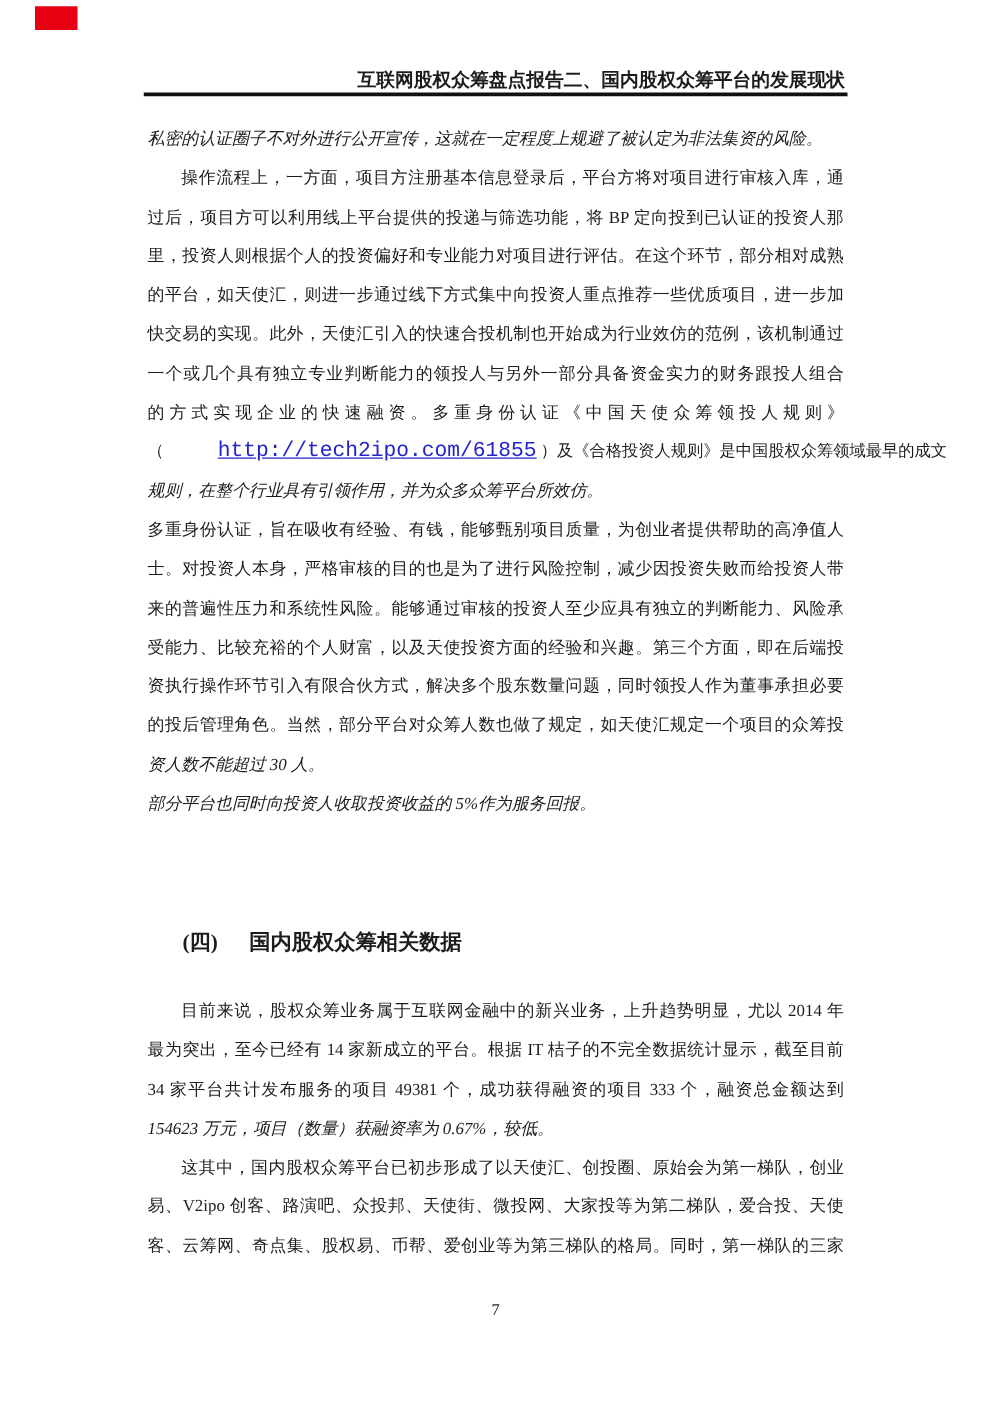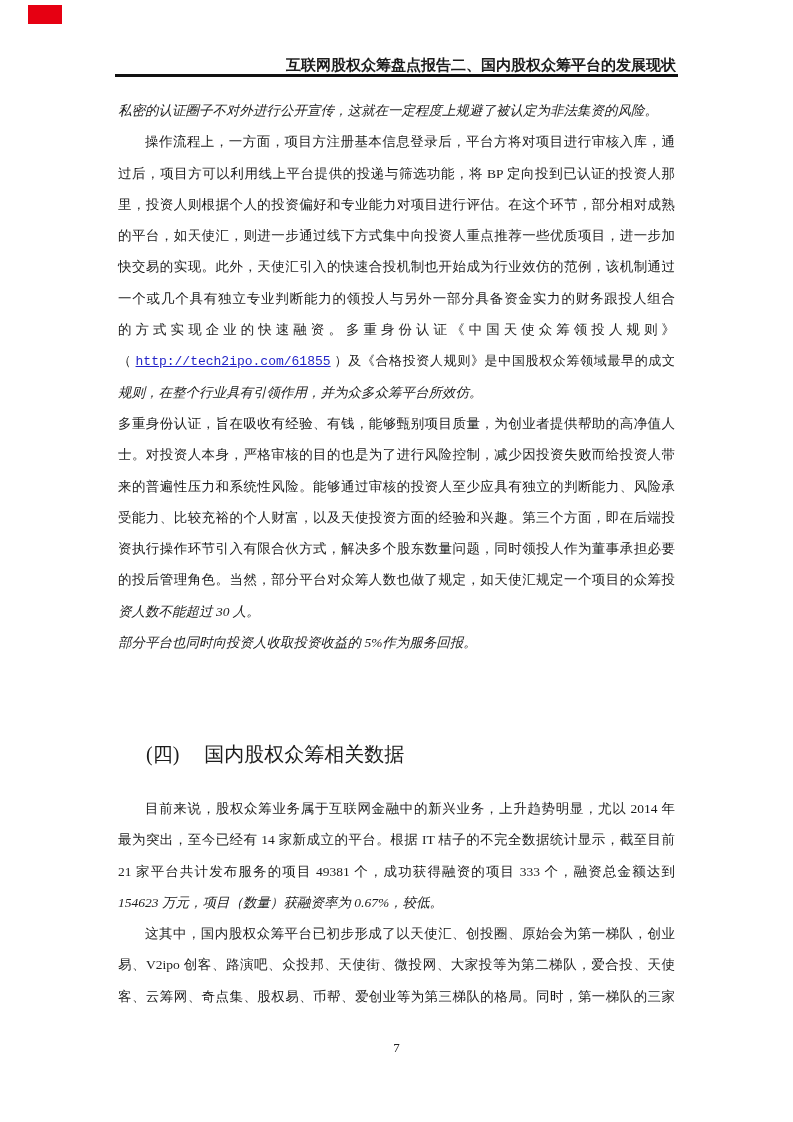--- a/index.html
+++ b/index.html
@@ -34,27 +34,28 @@
   .line{
     height:31.3px;line-height:31.3px;
     text-align:justify;text-align-last:justify;
     white-space:nowrap;
   }
   .line.end{text-align:left;text-align-last:left;font-style:italic;}
   .line.ind{text-indent:27px;}
   .line.linkline{font-size:13px;}
   .url{
     font-family:"Liberation Mono","DejaVu Sans Mono",monospace;
-    font-size:13px;
+    font-size:17px;
     color:var(--link-color,#2324c8);
     text-decoration:underline;
+    margin-left:40px;
   }
   .section-heading{
     position:absolute;left:146px;top:740px;
-    font-size:20px;font-weight:normal;line-height:28px;
+    font-size:17px;font-weight:bold;line-height:28px;
     white-space:nowrap;
   }
   .section-heading .numeral{margin-right:25px;}
   .pagenum{
     position:absolute;left:0;top:1040px;width:100%;
     text-align:center;font-size:13px;line-height:16px;
   }
 </style>
 </head>
 <body>
@@ -92,21 +93,21 @@
     <div class="line end">部分平台也同时向投资人收取投资收益的 5%作为服务回报。</div>
   </div>
 
   <div class="section-heading">
     <span class="numeral">(四)</span><span>国内股权众筹相关数据</span>
   </div>
 
   <div class="textblock block2">
     <div class="line ind">目前来说，股权众筹业务属于互联网金融中的新兴业务，上升趋势明显，尤以 2014 年</div>
     <div class="line">最为突出，至今已经有 14 家新成立的平台。根据 IT 桔子的不完全数据统计显示，截至目前</div>
-    <div class="line">21 家平台共计发布服务的项目 49381 个，成功获得融资的项目 333 个，融资总金额达到</div>
+    <div class="line">34 家平台共计发布服务的项目 49381 个，成功获得融资的项目 333 个，融资总金额达到</div>
     <div class="line end">154623 万元，项目（数量）获融资率为 0.67%，较低。</div>
     <div class="line ind">这其中，国内股权众筹平台已初步形成了以天使汇、创投圈、原始会为第一梯队，创业</div>
     <div class="line">易、V2ipo 创客、路演吧、众投邦、天使街、微投网、大家投等为第二梯队，爱合投、天使</div>
     <div class="line">客、云筹网、奇点集、股权易、币帮、爱创业等为第三梯队的格局。同时，第一梯队的三家</div>
   </div>
 
   <div class="pagenum">7</div>
 
 </div>
 

